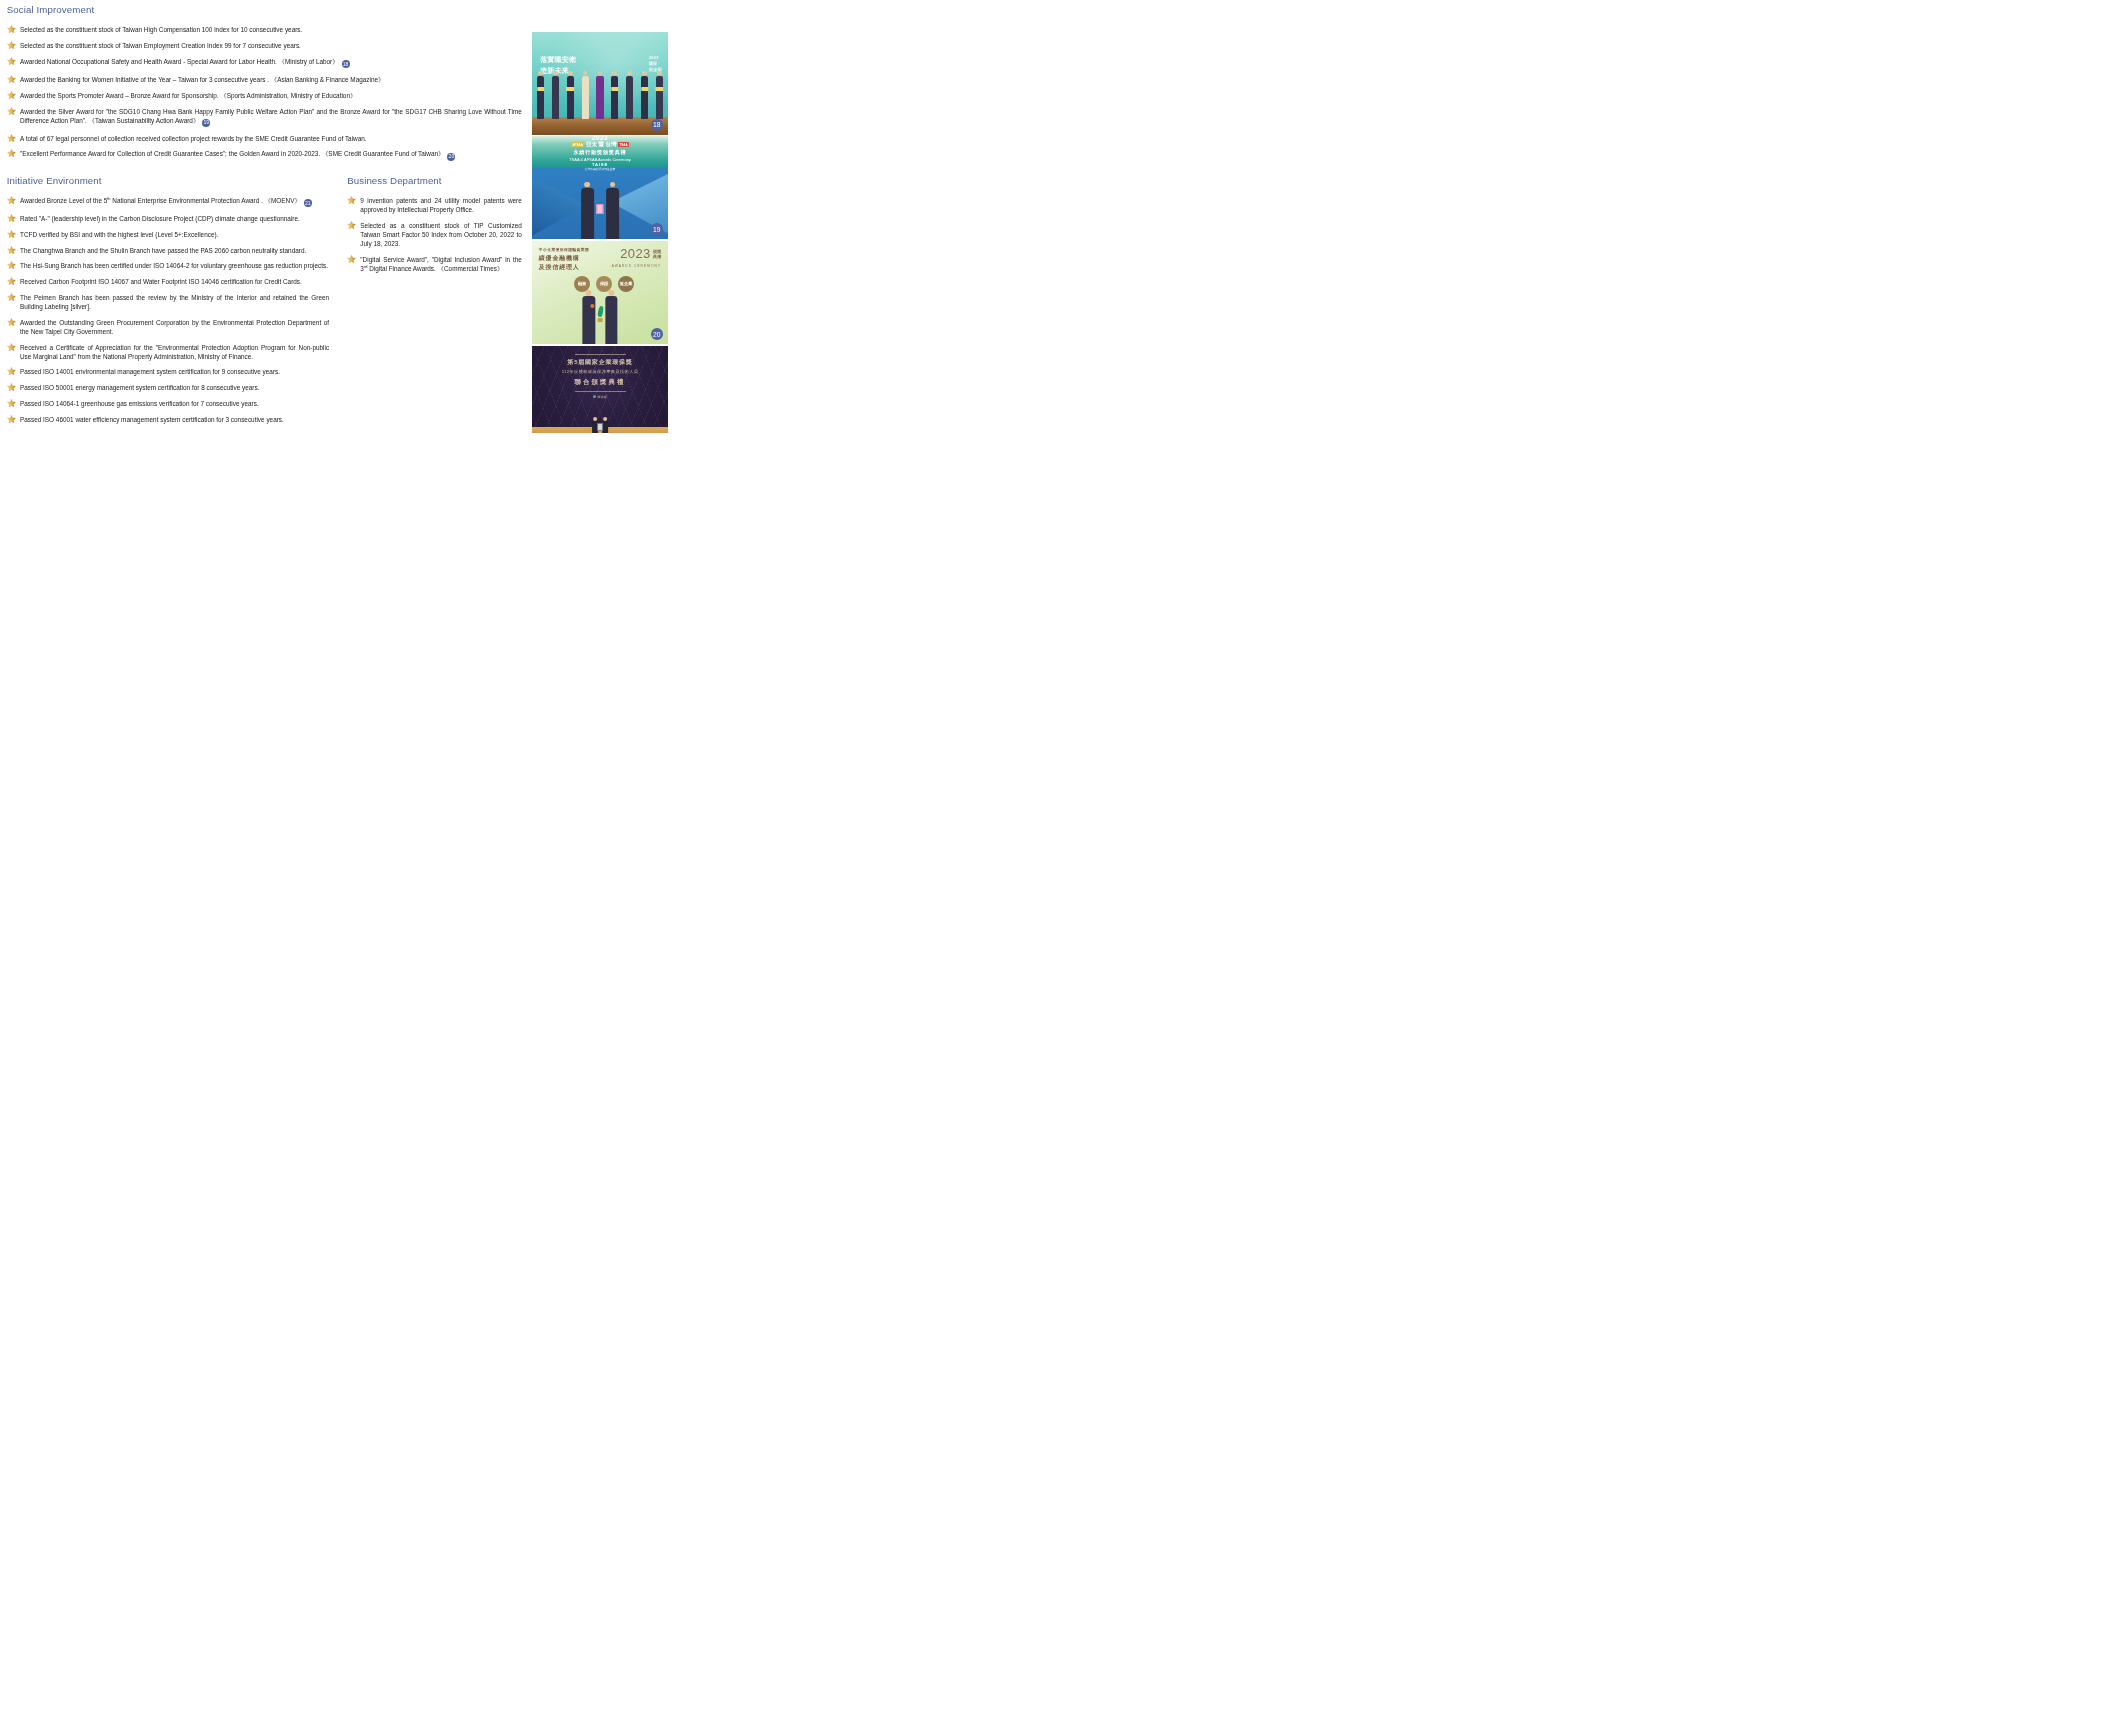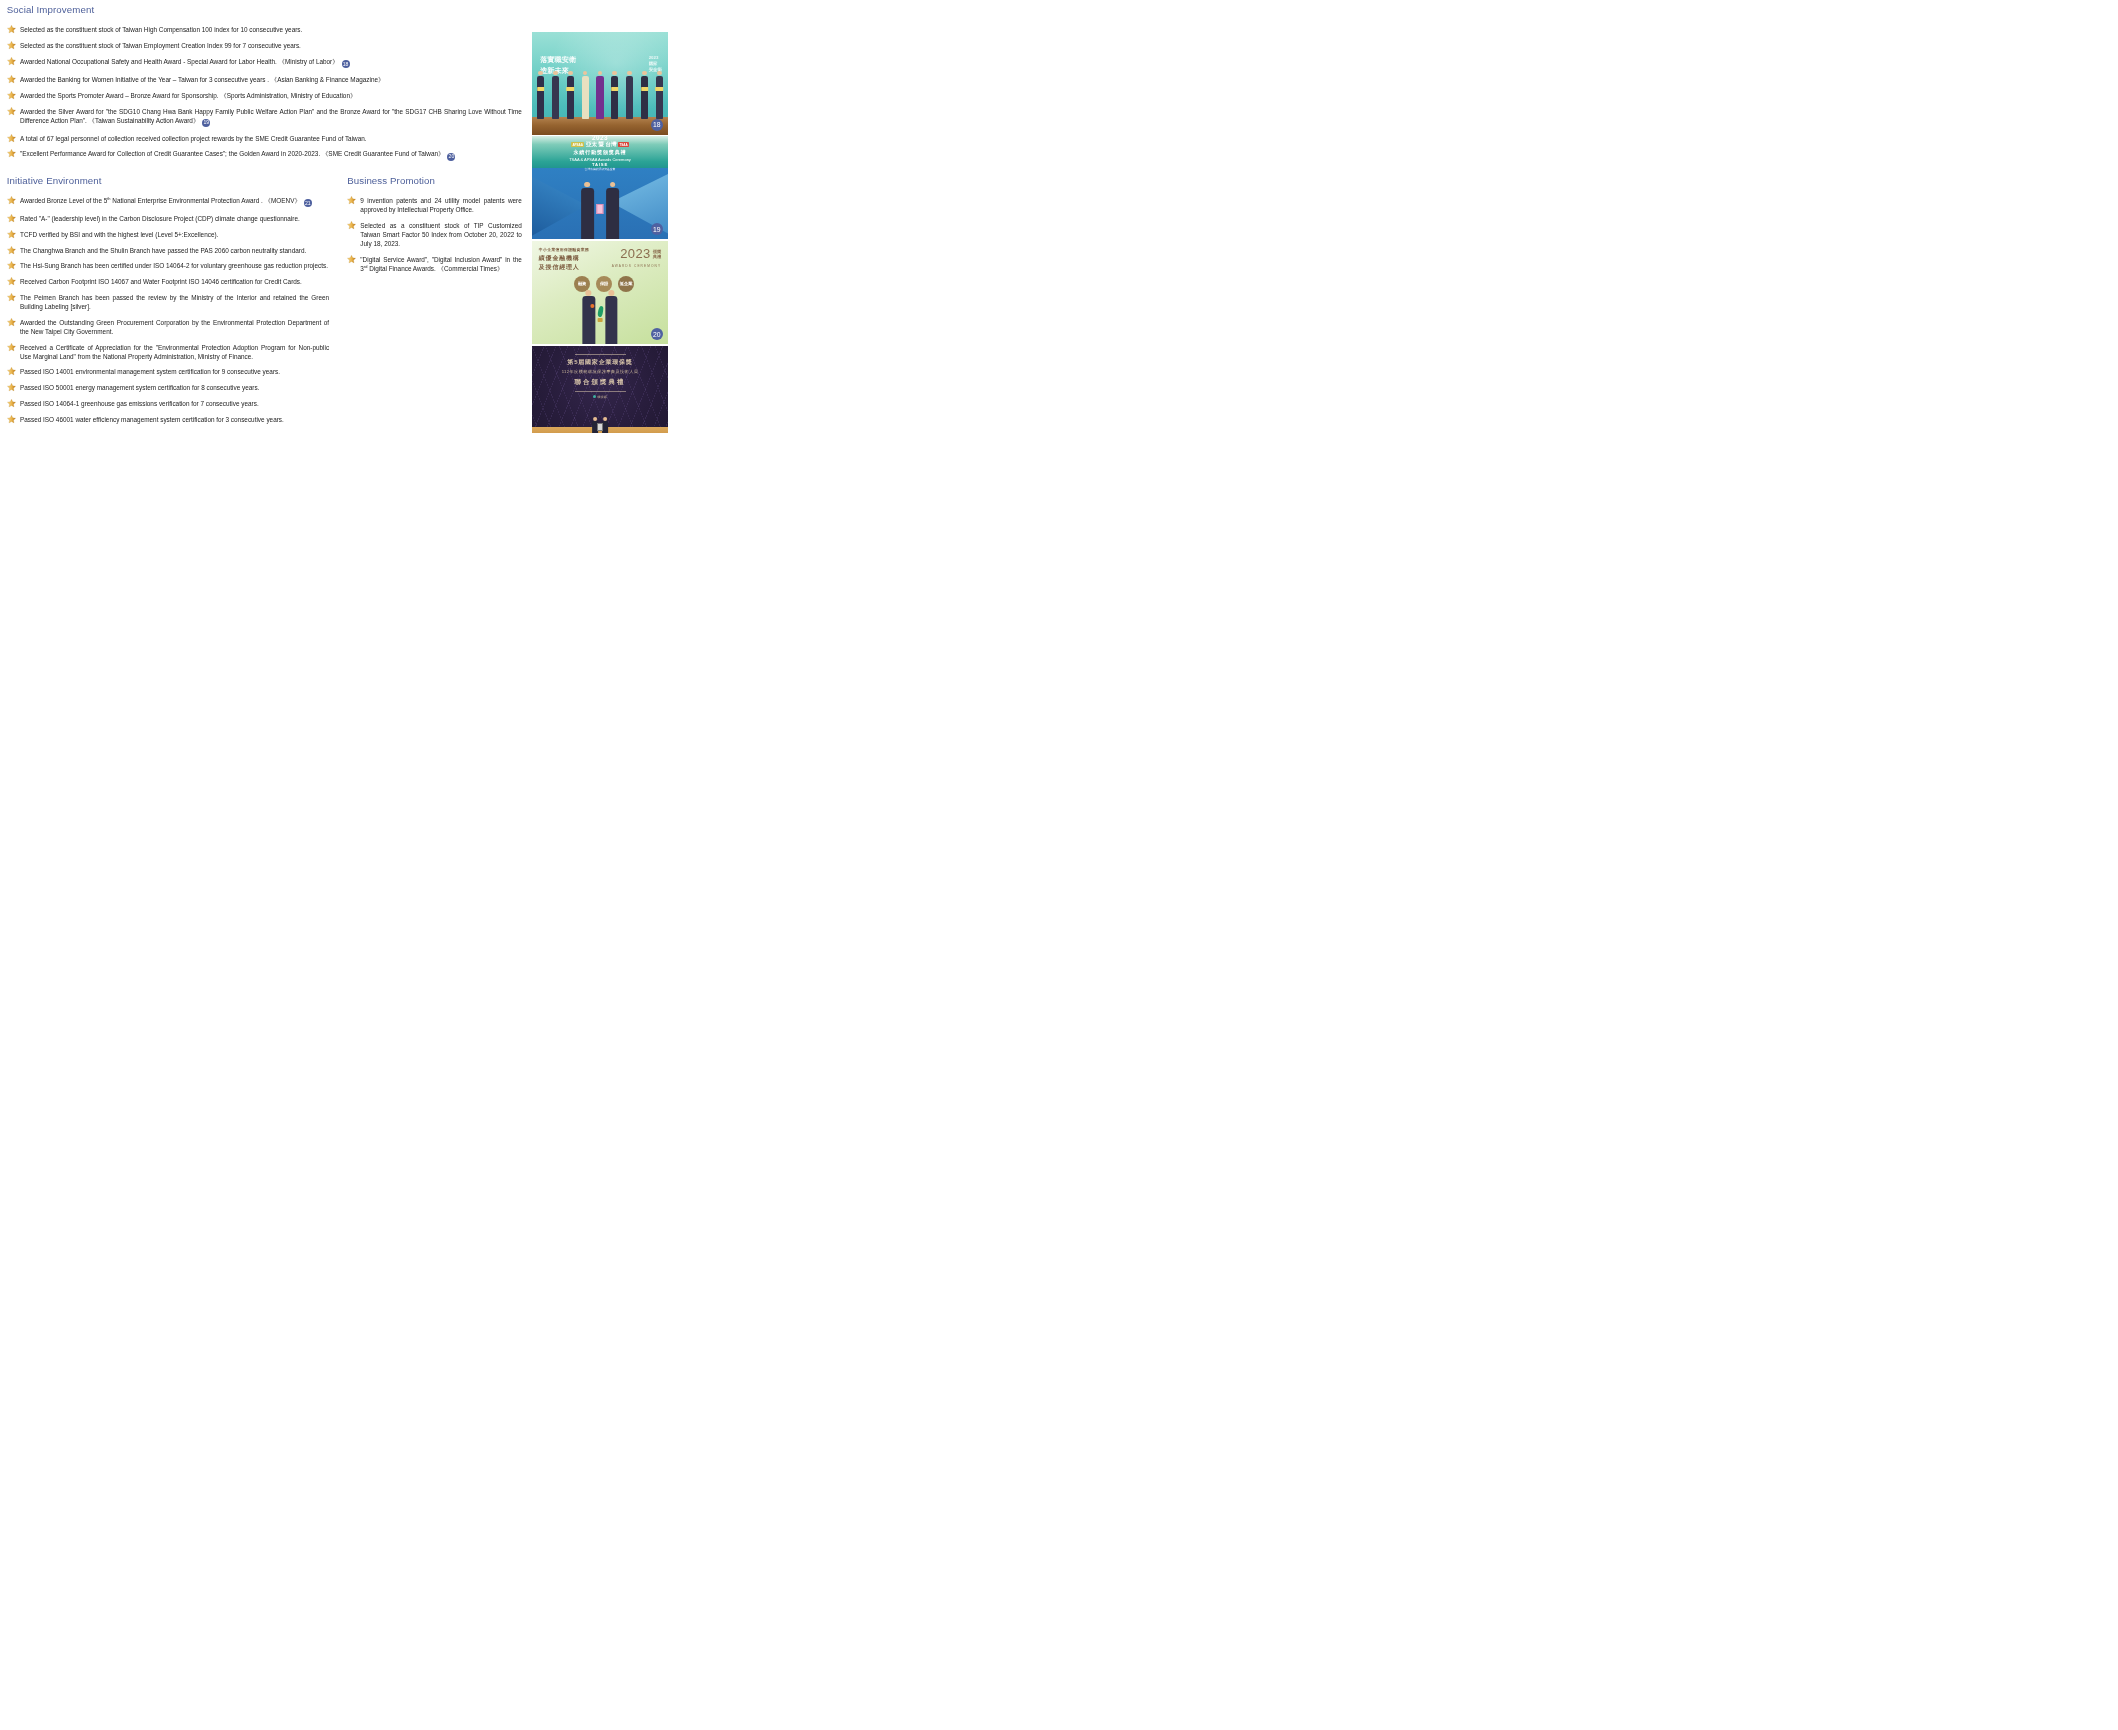--- a/index.html
+++ b/index.html
@@ -261,21 +261,21 @@
             </div>
             <div class="row">
               <svg class="star" viewBox="0 0 24 24" aria-hidden="true">
                 <polygon points="12,1.6 15.3,8.6 23,9.6 17.3,14.9 18.8,22.5 12,18.7 5.2,22.5 6.7,14.9 1,9.6 8.7,8.6" fill="url(#gstar)" stroke="#b07d20" stroke-width="0.5"></polygon>
               </svg>
               <span class="txt"><span>Passed ISO 46001 water efficiency management system certification for 3 consecutive years.</span></span>
             </div>
           </div>
       </section>
       <section class="col-biz">
-        <h2 class="sec">Business Promotion</h2>
+        <h2 class="sec">Business Department</h2>
         <div class="list" id="biz-list">
             <div class="row">
               <svg class="star" viewBox="0 0 24 24" aria-hidden="true">
                 <polygon points="12,1.6 15.3,8.6 23,9.6 17.3,14.9 18.8,22.5 12,18.7 5.2,22.5 6.7,14.9 1,9.6 8.7,8.6" fill="url(#gstar)" stroke="#b07d20" stroke-width="0.5"></polygon>
               </svg>
               <span class="txt"><span>9 invention patents and 24 utility model patents were approved by Intellectual Property Office.</span></span>
             </div>
             <div class="row">
               <svg class="star" viewBox="0 0 24 24" aria-hidden="true">
                 <polygon points="12,1.6 15.3,8.6 23,9.6 17.3,14.9 18.8,22.5 12,18.7 5.2,22.5 6.7,14.9 1,9.6 8.7,8.6" fill="url(#gstar)" stroke="#b07d20" stroke-width="0.5"></polygon>

